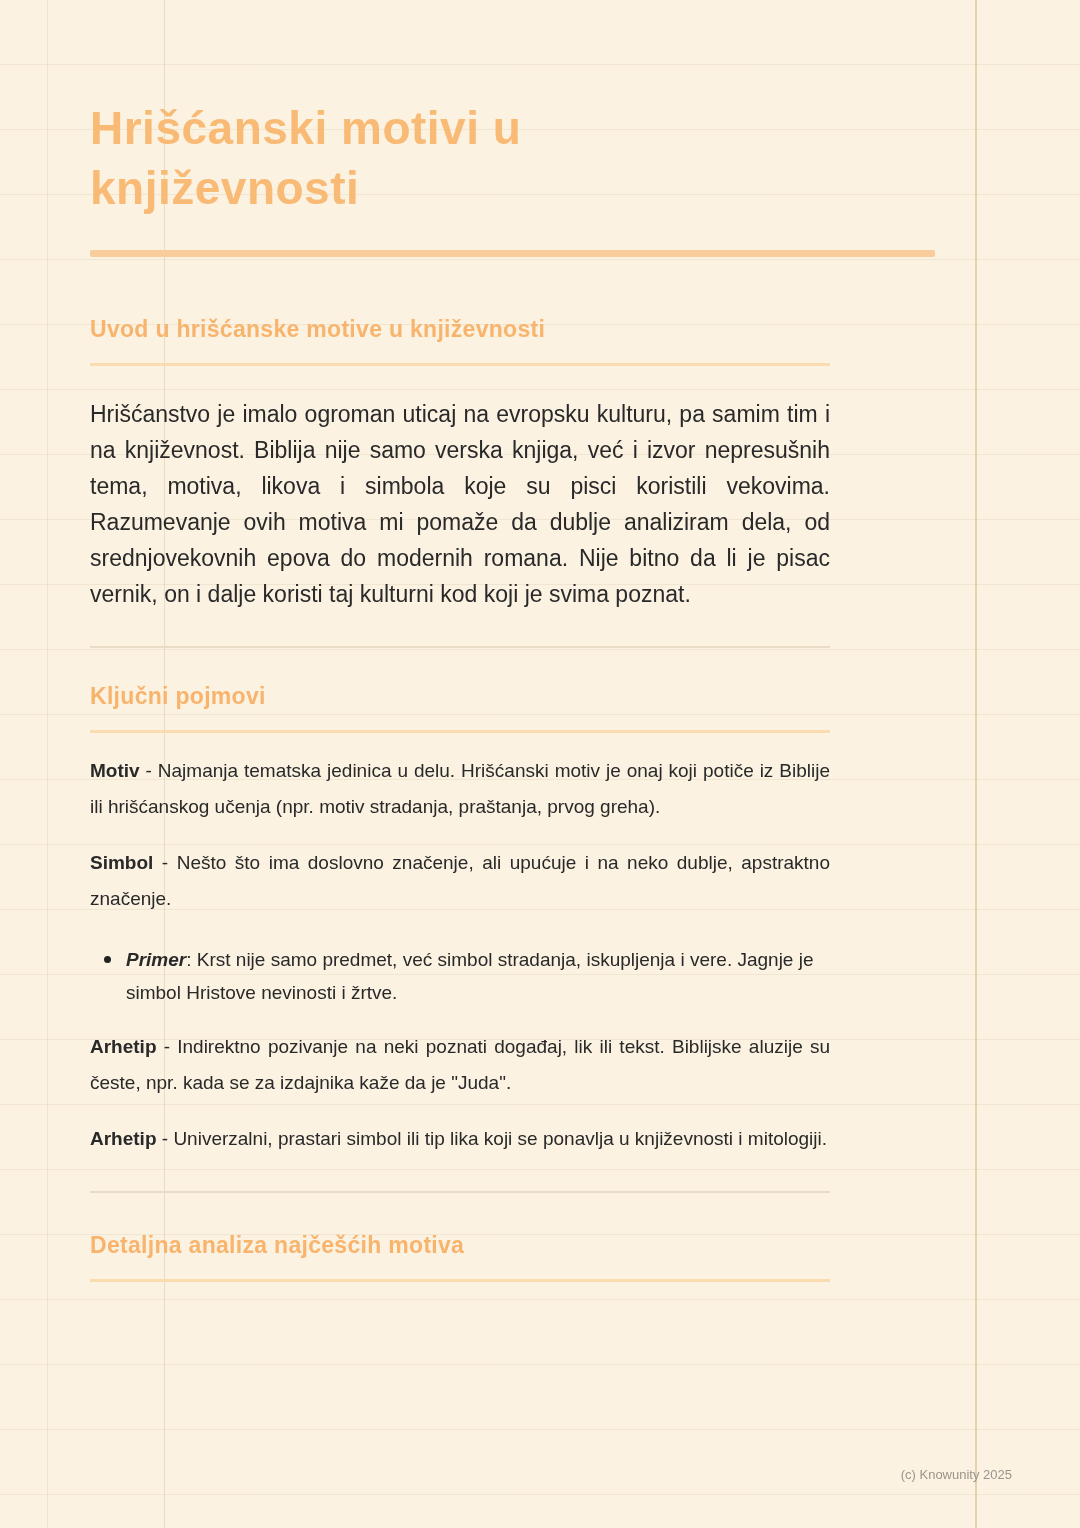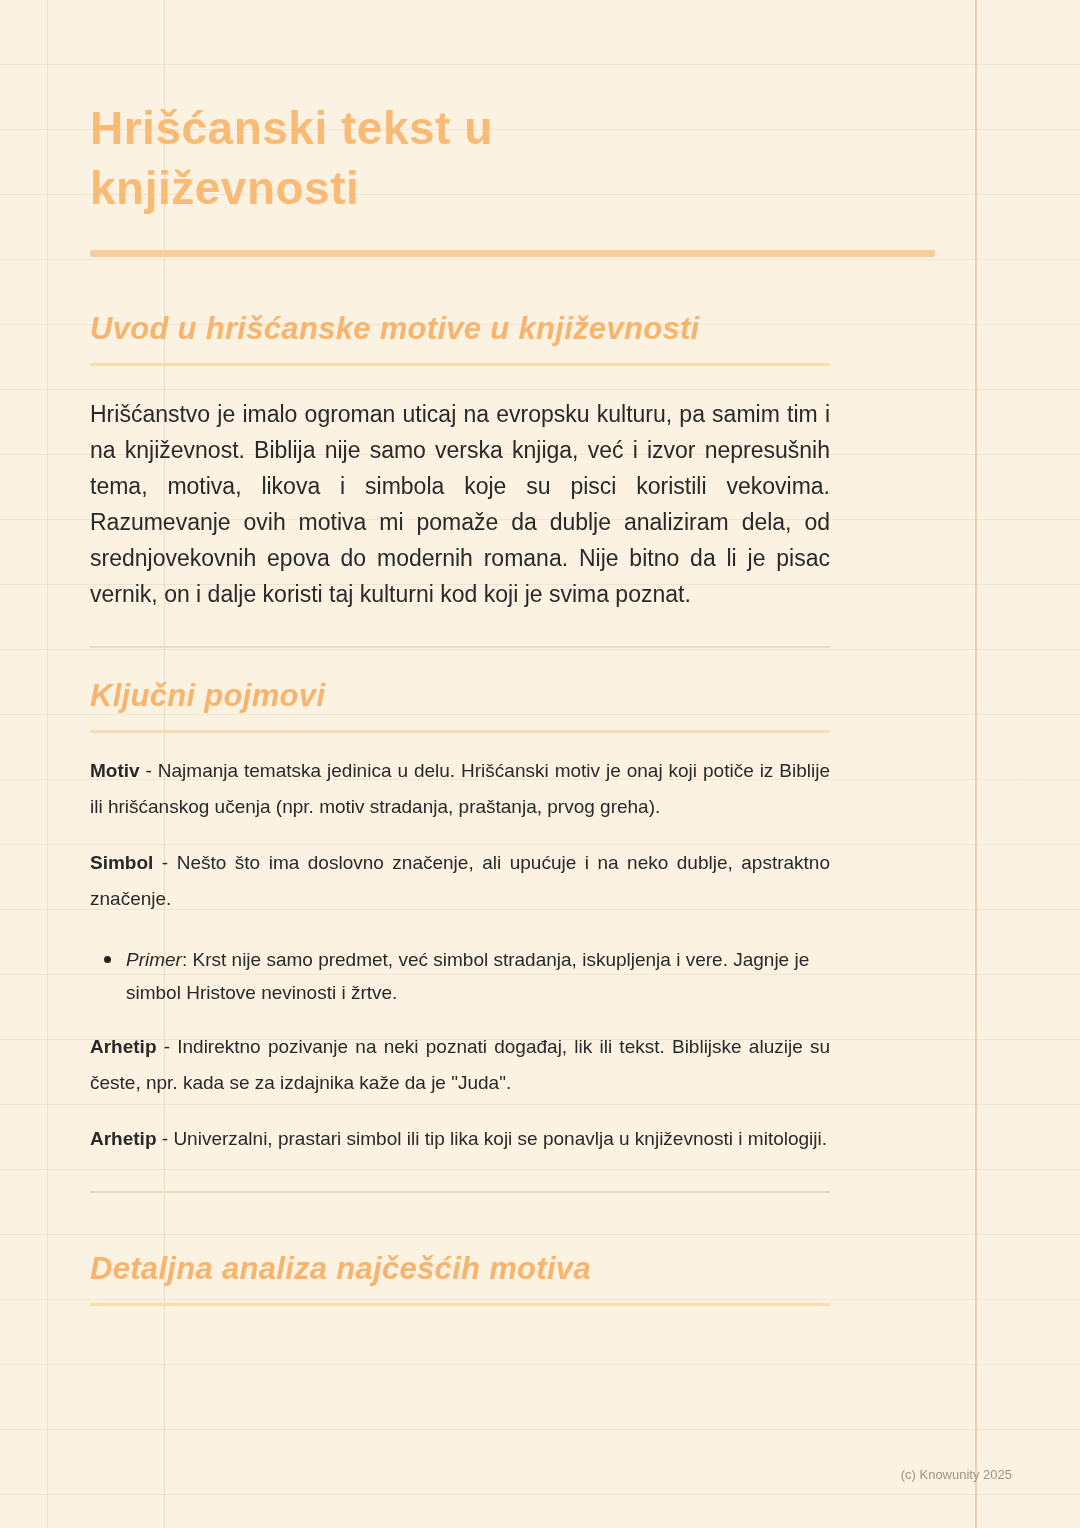--- a/index.html
+++ b/index.html
@@ -62,30 +62,29 @@
 
   .title-rule {
     width: 845px;
     height: 7px;
     background: #f8cd9b;
     margin-top: 32px;
     border-radius: 2px;
   }
 
   h2.section-heading {
-    font-size: 31px;
+    font-size: 23px;
     line-height: 40px;
     font-weight: 800;
     letter-spacing: 0.3px;
     color: #f8b46c;
-    font-style: italic;
   }
   .h-uvod    { margin-top: 52px; }
   .h-kljucni { margin-top: 28px; }
-  .h-analiza { margin-top: 56px; }
+  .h-analiza { margin-top: 32px; }
 
   .heading-underline {
     width: 740px;
     height: 3px;
     background: #fadcb0;
     margin-top: 14px;
   }
 
   p.body-para {
     margin-top: 30px;
@@ -117,21 +116,21 @@
   }
   .bullet-dot {
     position: absolute;
     left: 14px;
     top: 13px;
     width: 7px;
     height: 7px;
     border-radius: 50%;
     background: #222222;
   }
-  ul.example-list em { font-style: italic; }
+  ul.example-list em { font-style: italic; font-weight: bold; }
 
   .section-divider {
     width: 740px;
     height: 2px;
     background: #e9dcc6;
   }
   .divider-1 { margin-top: 34px; }
   .divider-2 { margin-top: 34px; }
 
   .footer {
@@ -146,21 +145,21 @@
 <body>
 
 <div class="ruling"></div>
 <div class="vline far-left"></div>
 <div class="vline left"></div>
 <div class="vline right"></div>
 
 <div class="page">
 
   <h1 class="title">
-    <span>Hrišćanski tekst u</span>
+    <span>Hrišćanski motivi u</span>
     <span>književnosti</span>
   </h1>
 
   <div class="title-rule"></div>
 
   <div class="content">
 
     <h2 class="section-heading h-uvod">Uvod u hrišćanske motive u književnosti</h2>
     <div class="heading-underline"></div>
 

